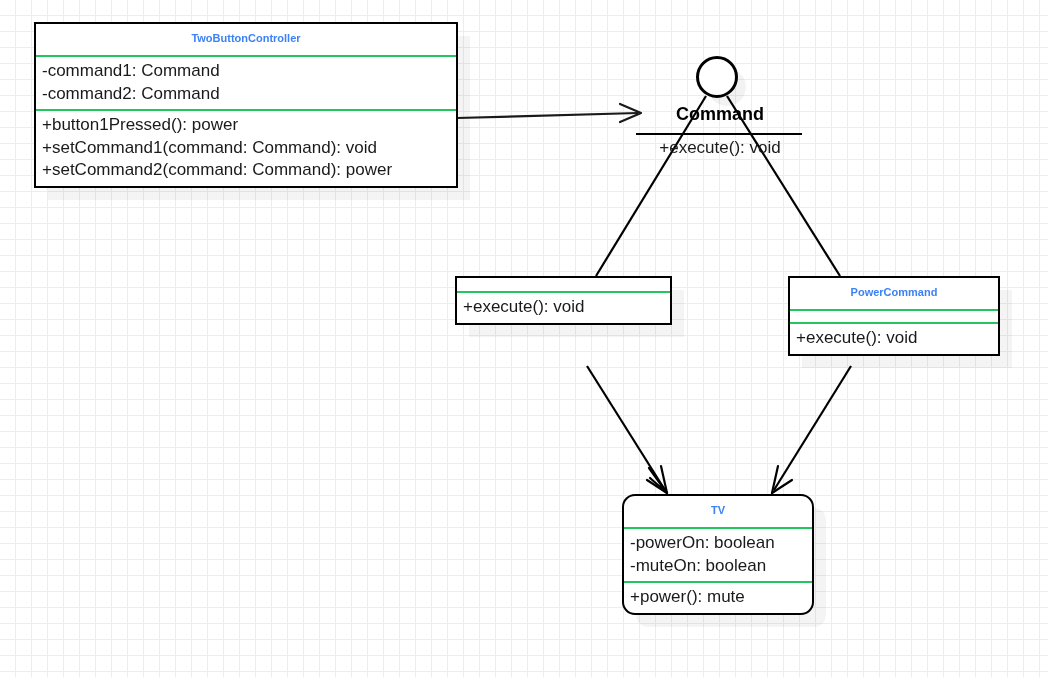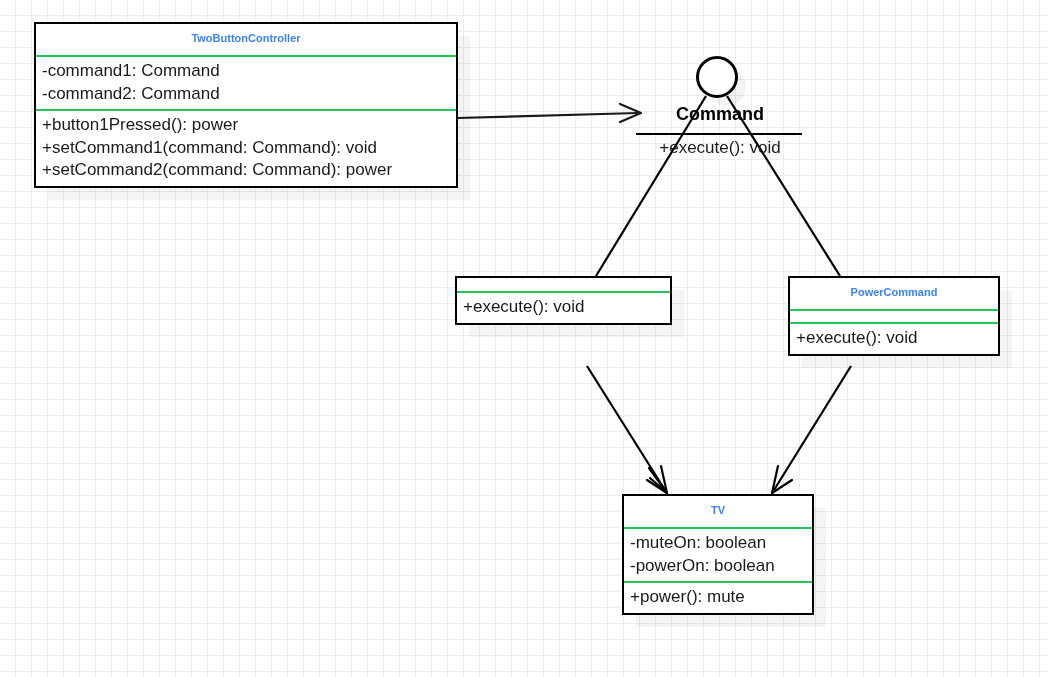--- a/index.html
+++ b/index.html
@@ -163,24 +163,24 @@
   </div>
 
   <div class="uml-class" style="left:788px; top:276px; width:212px;">
     <div class="uml-compartment uml-title">PowerCommand</div>
     <div class="uml-compartment empty"></div>
     <div class="uml-compartment">
       <div class="uml-member">+execute(): void</div>
     </div>
   </div>
 
-  <div class="uml-class" style="left:622px; top:494px; width:192px;">
+  <div class="uml-class" style="left:622px; top:494px; width:192px;border-radius:13px;">
     <div class="uml-compartment uml-title">TV</div>
     <div class="uml-compartment">
+      <div class="uml-member">-powerOn: boolean</div>
       <div class="uml-member">-muteOn: boolean</div>
-      <div class="uml-member">-powerOn: boolean</div>
     </div>
     <div class="uml-compartment">
       <div class="uml-member">+power(): mute</div>
     </div>
   </div>
 
 </div>
 
 </body></html>

